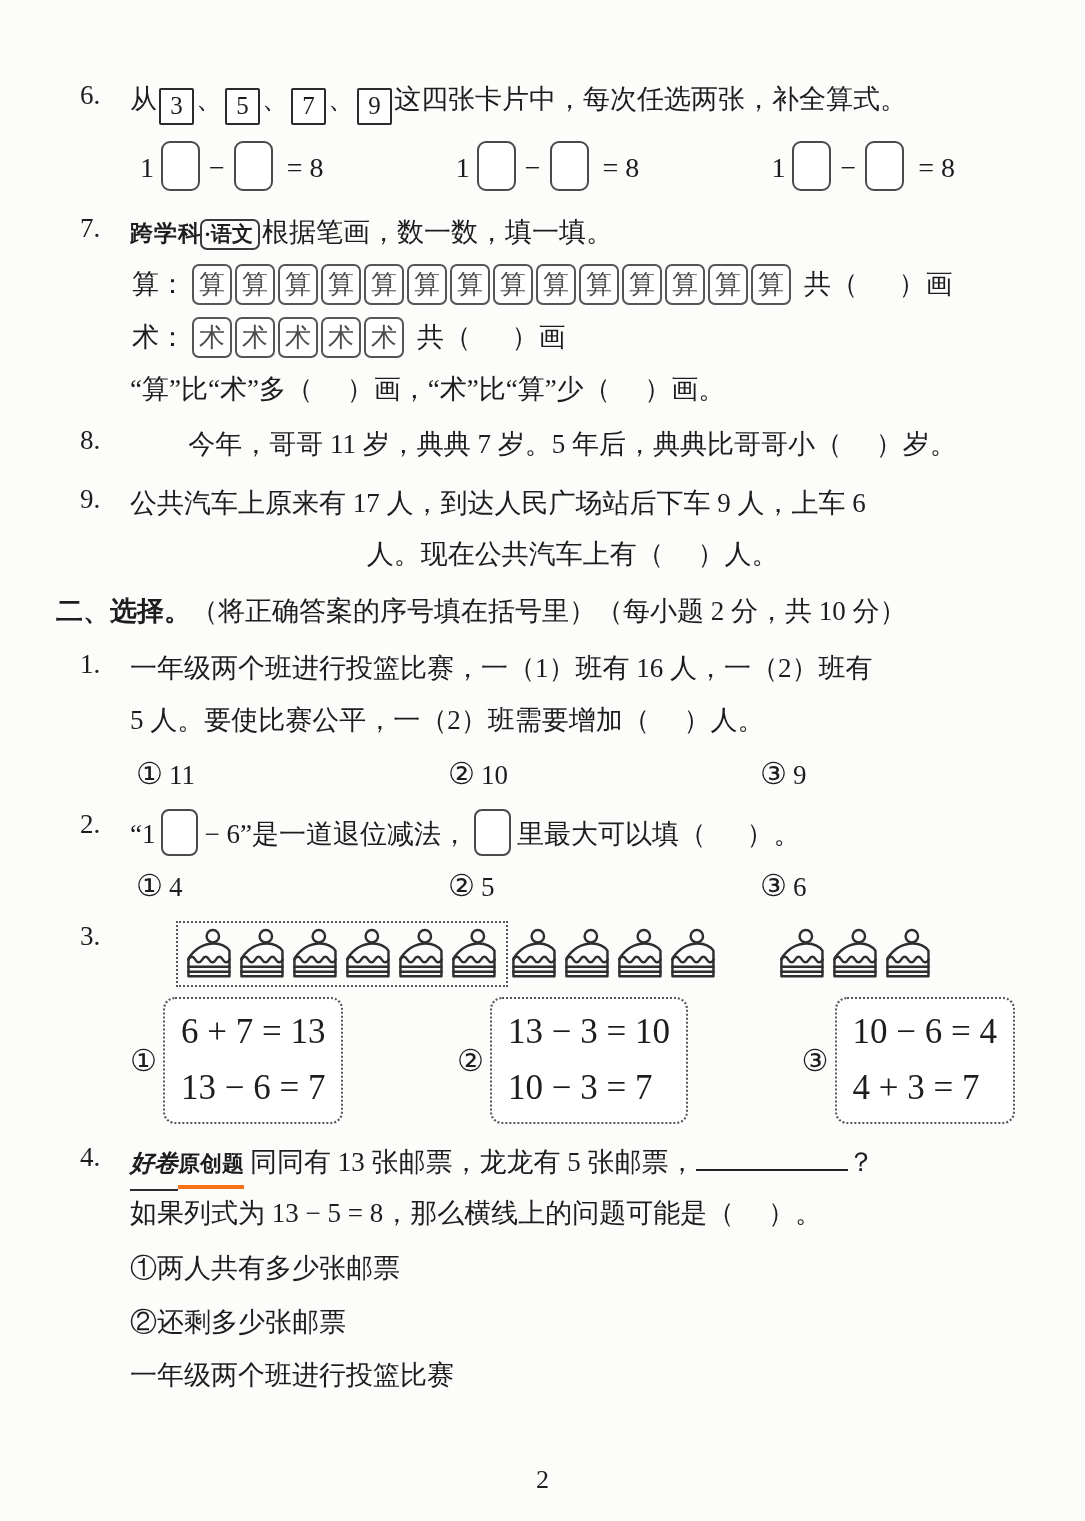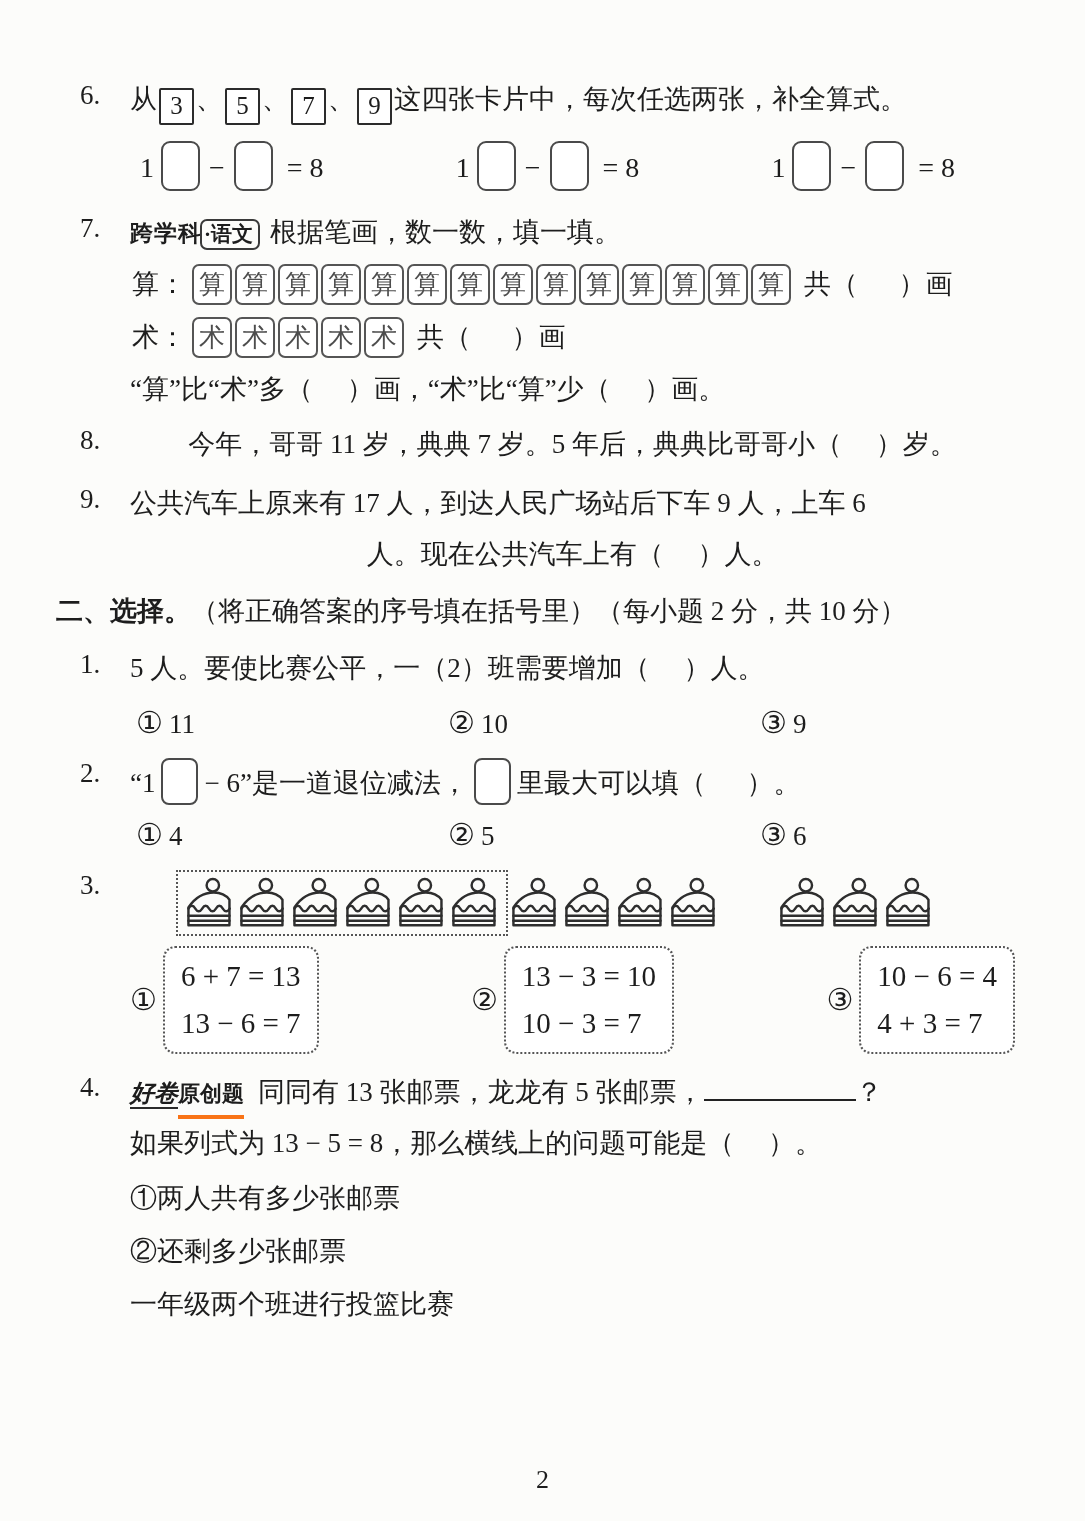--- a/index.html
+++ b/index.html
@@ -22,25 +22,25 @@
     font-size:25px;margin:0 2px;vertical-align:-6px;background:#fff;}
   
   .abox{display:inline-block;width:35px;height:46px;border:2px solid #4a4a4a;
     border-radius:9px;vertical-align:-14px;margin:0 7px;background:#fff;}
   .abox-sm{display:inline-block;width:33px;height:43px;border:2px solid #4a4a4a;
     border-radius:8px;vertical-align:-13px;margin:0 6px;background:#fff;}
   .eq-row{display:flex;justify-content:space-between;padding-right:60px;margin:0 0 22px 10px;}
   .equation{font-size:28px;white-space:nowrap;}
   .op{margin:0 2px;}
   
-  .badge{white-space:nowrap;margin-right:10px;}
+  .badge{white-space:nowrap;margin-right:2px;}
   .badge-bold{font-weight:bold;font-size:23px;letter-spacing:1px;}
   .badge-box{border:2px solid #3a3a3a;border-radius:7px;padding:1px 5px 2px 2px;
     font-weight:bold;font-size:21px;margin-left:-2px;}
-  .logo-script{font-weight:bold;font-style:italic;font-size:24px;border-bottom:2px solid #2b2b2b;padding-bottom:1px;}
+  .logo-script{font-weight:bold;font-style:italic;font-size:24px;border-bottom:2px solid #2b2b2b;padding-bottom:13px;}
   .logo-underline{font-weight:bold;font-size:22px;border-bottom:4px solid #f97316;padding-bottom:9px;margin-right:4px;}
   
   .stroke-row{display:flex;align-items:center;margin:0 0 12px 2px;white-space:nowrap;}
   .row-label{margin-right:6px;}
   .cbox{display:inline-flex;align-items:center;justify-content:center;
     width:36px;height:37px;border:2px solid #555;border-radius:7px;
     margin-right:3px;font-size:26px;color:#4d4d4d;background:#fff;}
   .row-suffix{margin-left:10px;}
   
   .opt-row{display:flex;margin:0 0 18px 6px;}
@@ -50,21 +50,21 @@
   .cake-strip{display:flex;align-items:center;margin:0 0 10px 46px;}
   .cake-group{display:flex;align-items:flex-end;}
   .cake-group.boxed{border:2px dotted #555;padding:3px 5px;}
   .cake{width:51px;height:56px;margin:0 1px;}
   .cake svg{width:100%;height:100%;}
   .cake-gap{width:56px;flex:none;}
   
   .eqopt-row{display:flex;justify-content:space-between;align-items:center;margin:0 0 18px 0;}
   .opt-eq{display:flex;align-items:center;}
   .eq-box{border:2.5px dotted #555;border-radius:12px;padding:5px 16px;
-    font-size:29px;line-height:1.62;white-space:nowrap;background:#fff;}
+    font-size:35px;line-height:1.62;white-space:nowrap;background:#fff;}
   
   .blank{display:inline-block;width:152px;border-bottom:2.5px solid #222;height:1em;vertical-align:baseline;}
   .stack-opts .line{margin-bottom:14px;}
   .page-number{position:absolute;left:0;right:0;bottom:26px;text-align:center;font-size:26px;}
   .bold{font-weight:bold;}
 </style>
 </head>
 <body>
 
 <div class="page">
@@ -116,20 +116,21 @@
     </div>
   </div>
 
   <div class="q sec">
     <div class="line" style="margin-bottom:18px;"><span class="bold">二、</span><span class="bold">选择。</span><span>（将正确答案的序号填在括号里）（每小题 2 分，共 10 分）</span></div>
   </div>
 
   <div class="q">
     <span class="qnum">1.</span>
     <div class="qbody">
+      <div class="line tight">一年级两个班进行投篮比赛，一（1）班有 16 人，一（2）班有</div>
       <div class="line">5 人。要使比赛公平，一（2）班需要增加（&nbsp;&nbsp;&nbsp;&nbsp;&nbsp;）人。</div>
       <div class="opt-row" id="c1-options">
           <span class="opt-item"><span class="opt-mark">①</span><span>11</span></span>
           <span class="opt-item"><span class="opt-mark">②</span><span>10</span></span>
           <span class="opt-item"><span class="opt-mark">③</span><span>9</span></span>
         </div>
     </div>
   </div>
 
   <div class="q">

